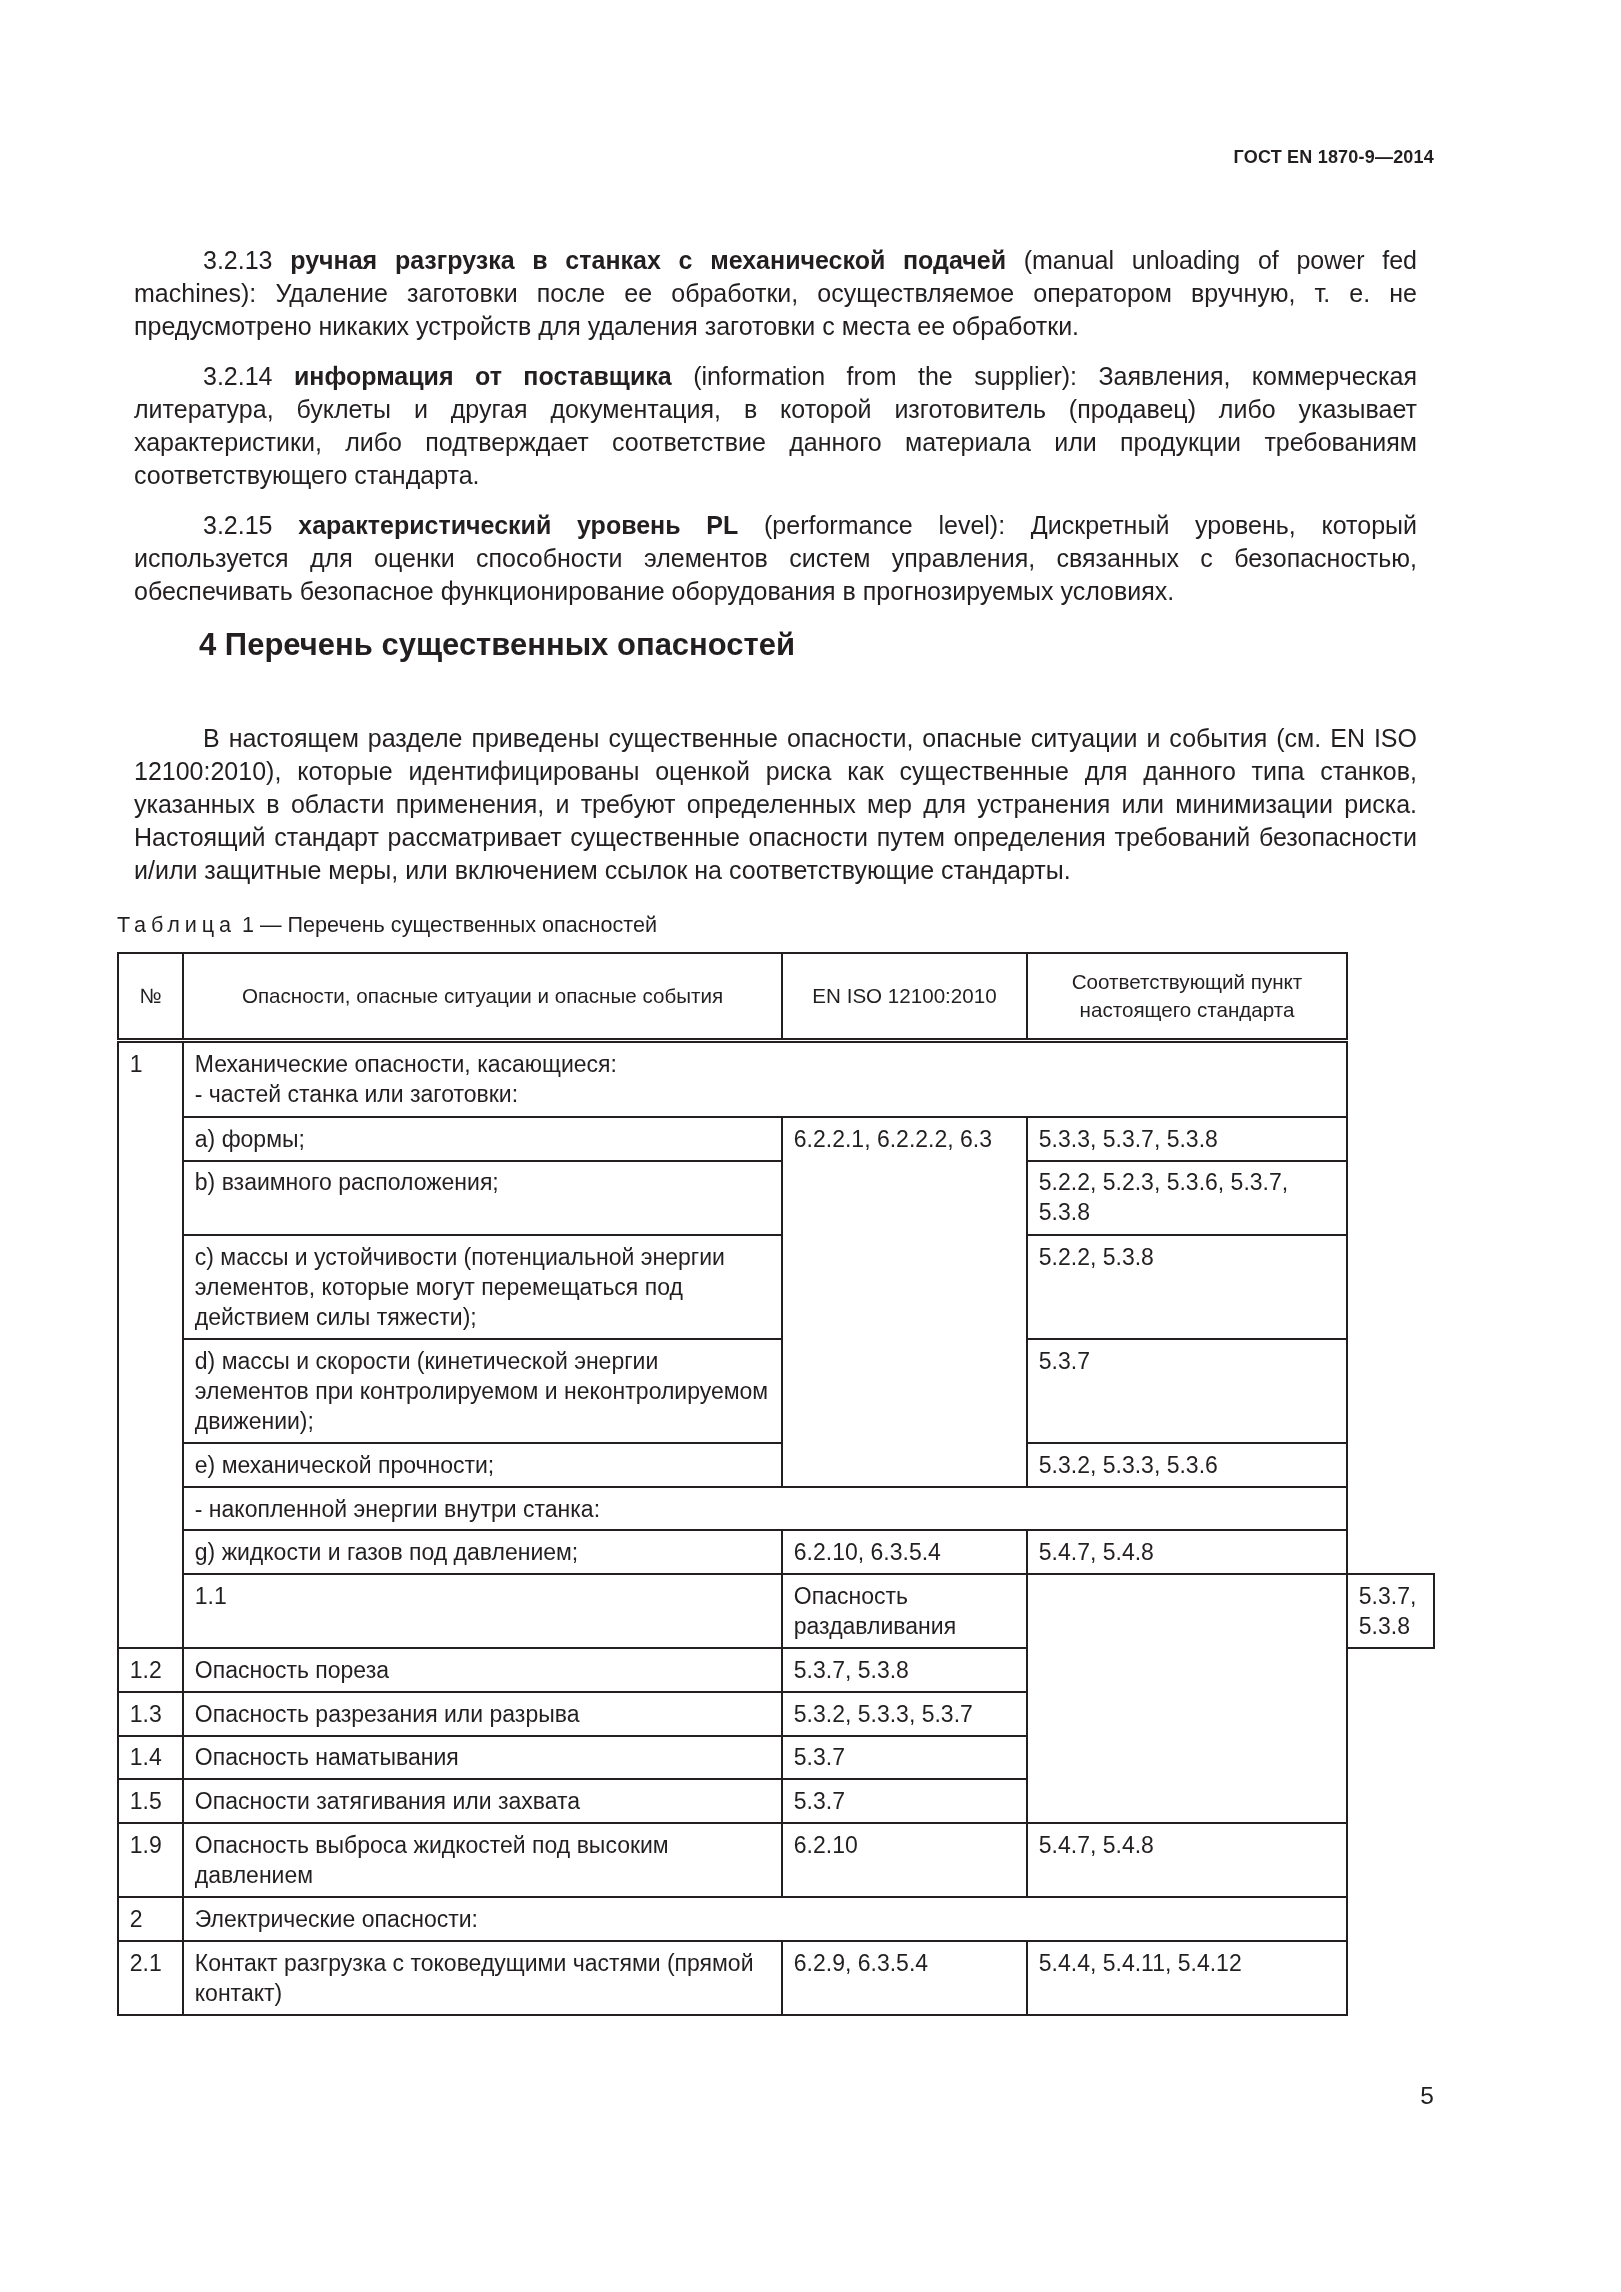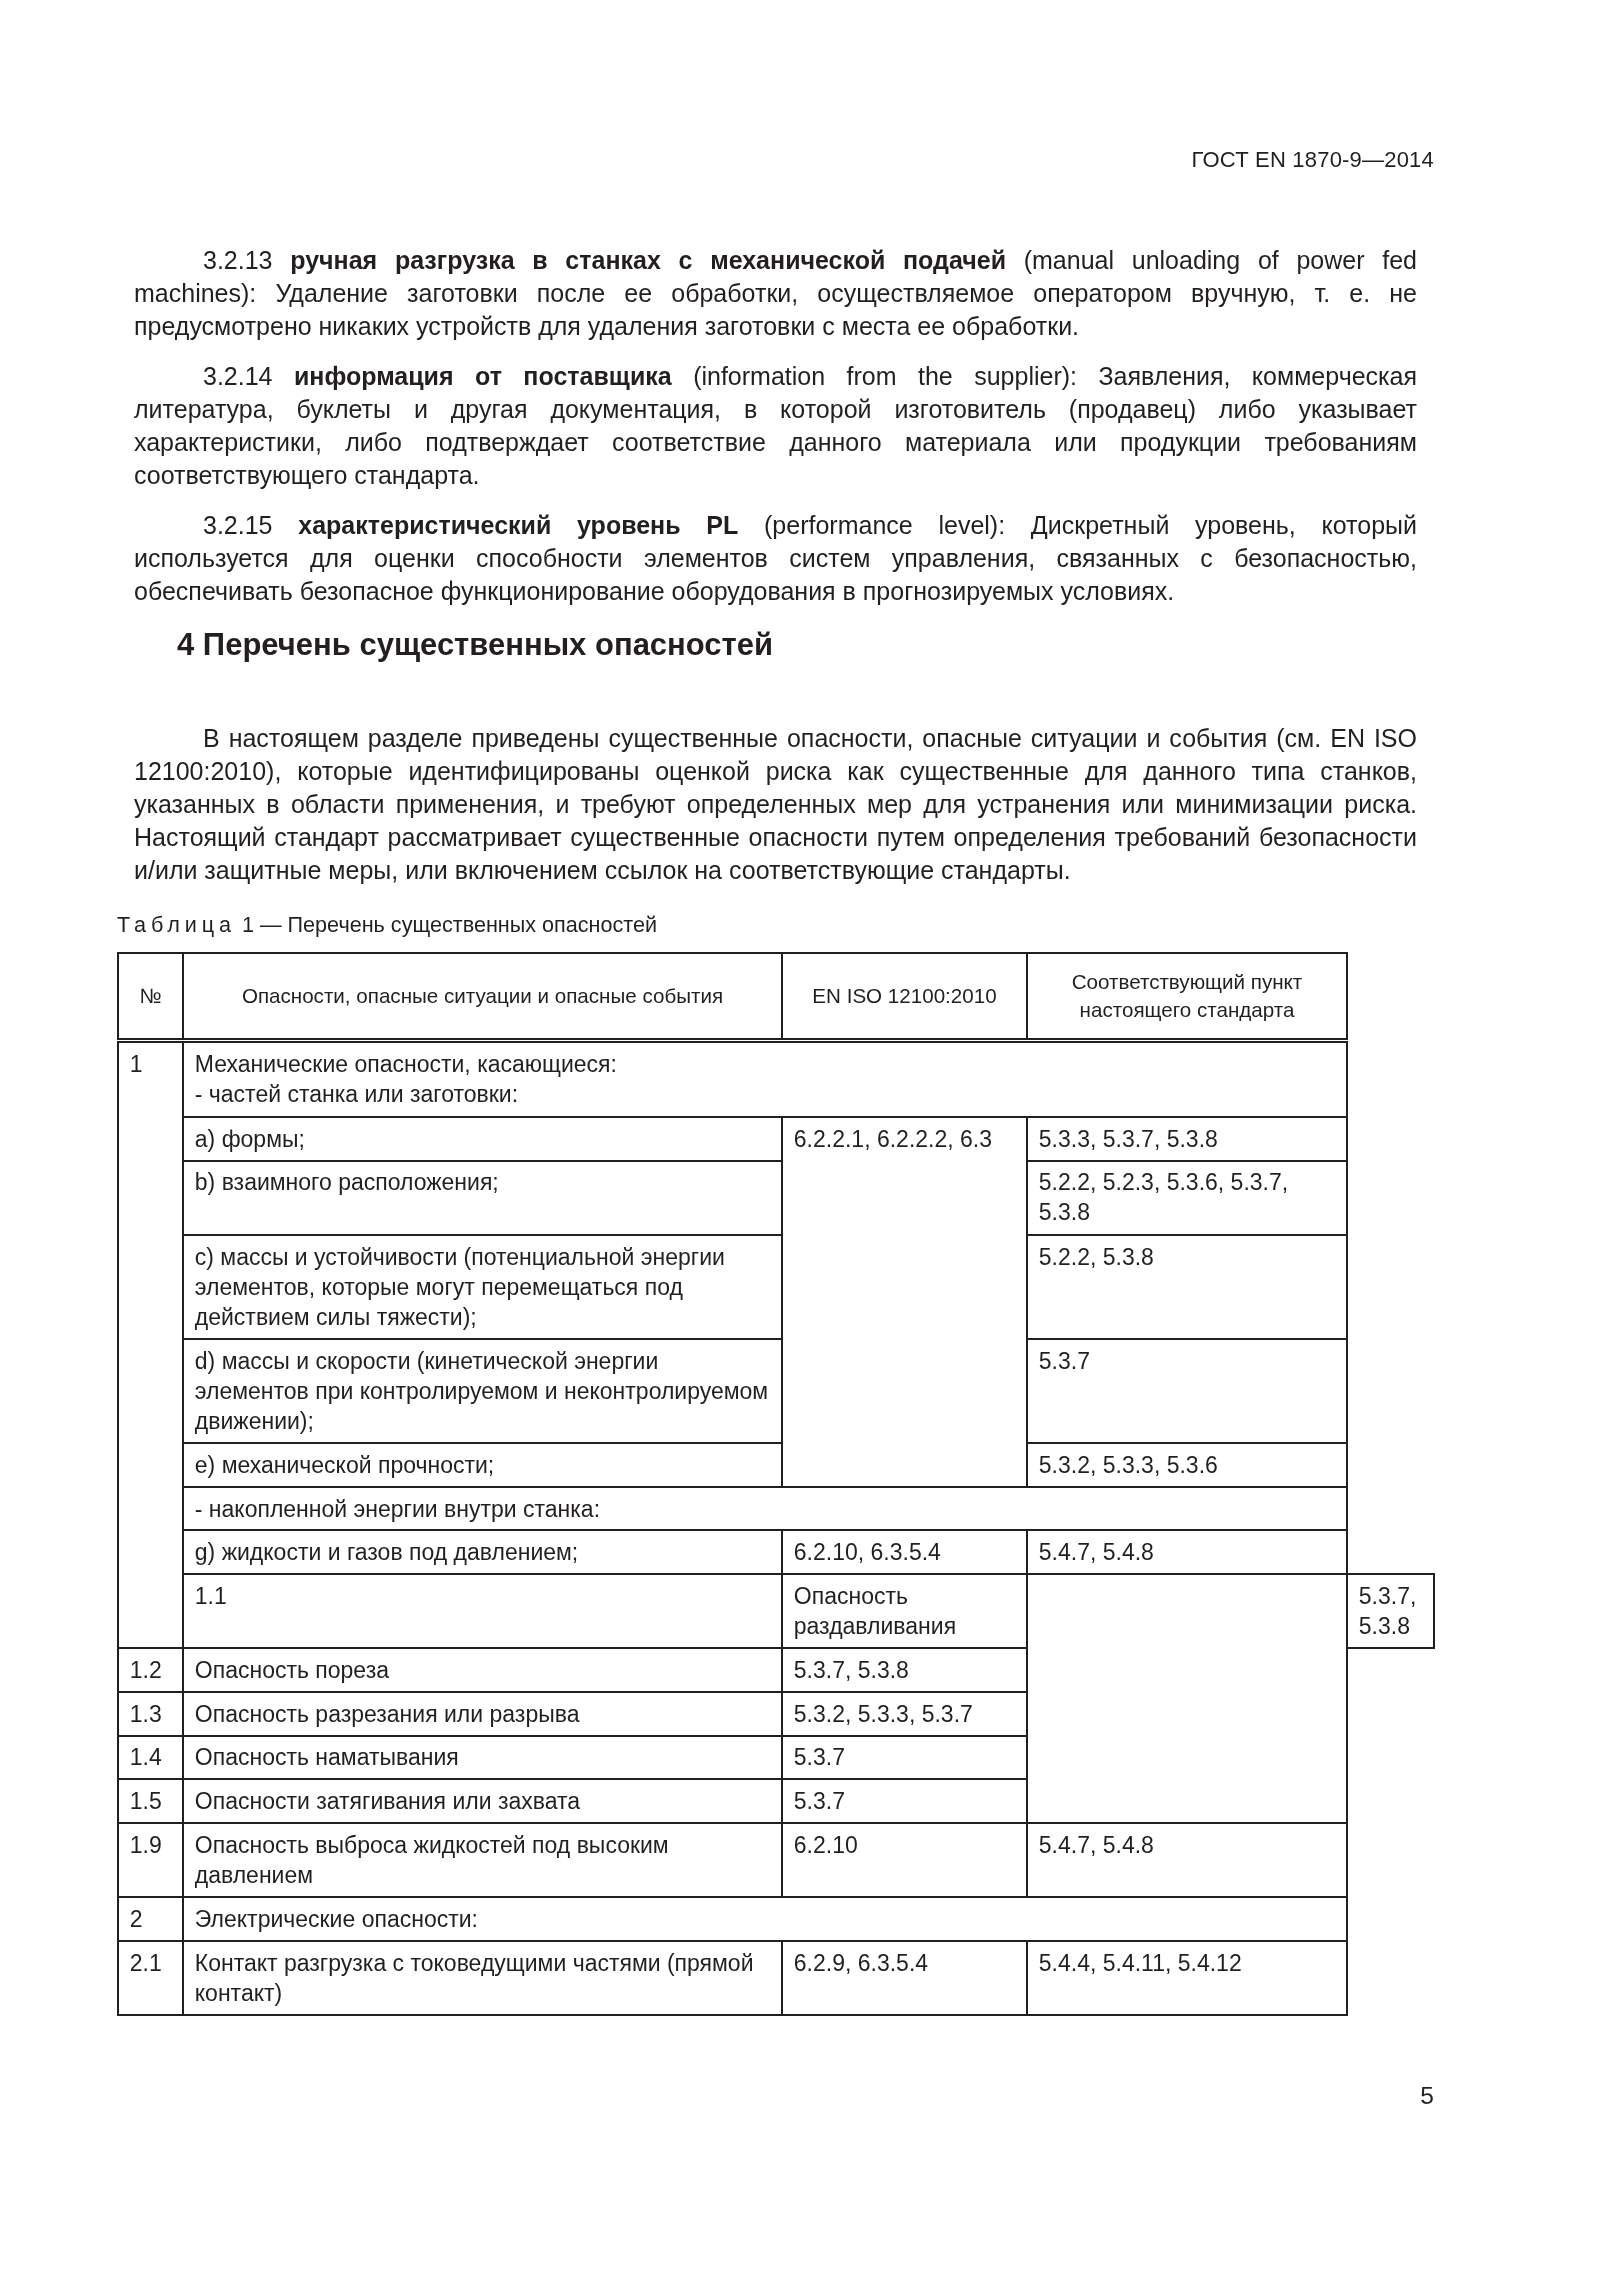--- a/index.html
+++ b/index.html
@@ -1,22 +1,22 @@
 <!DOCTYPE html>
 <html><head>
 <meta charset="utf-8">
 <style>
   html, body { margin: 0; padding: 0; background: #ffffff; }
   body { width: 1621px; height: 2293px; position: relative; font-family: "Liberation Sans", sans-serif; color: #231f20; }
   .page { position: absolute; left: 0; top: 0; width: 1621px; height: 2293px; }
-  .doc-id { position: absolute; top: 147px; right: 187px; font-size: 22px; font-weight: normal; letter-spacing: 0.2px; margin-left: 14px; }
+  .doc-id { position: absolute; top: 147px; right: 187px; font-size: 18px; font-weight: bold; letter-spacing: 0.2px; margin-left: 14px; }
   .text-block { position: absolute; left: 117px; width: 1317px; font-size: 25px; line-height: 33px; text-align: justify; }
   .para { margin: 17px; text-indent: 69px; }
   .para b { font-weight: bold; }
-  .heading { position: absolute; left: 177px; top: 627px; font-size: 31px; font-weight: bold; }
+  .heading { position: absolute; left: 199px; top: 627px; font-size: 31px; font-weight: bold; }
   .caption { position: absolute; left: 117px; top: 912px; font-size: 21.6px; }
   .caption .spaced { letter-spacing: 4.9px; }
   table.hazards { position: absolute; left: 117px; top: 952px; width: 1318px; border-collapse: collapse; font-size: 23px; line-height: 30px; }
   table.hazards td, table.hazards th { border: 2px solid #231f20; vertical-align: top; padding: 5.9px 10.8px 5.9px 10.8px; text-align: left; font-weight: normal; }
   table.hazards th { text-align: center; vertical-align: middle; font-size: 20.6px; line-height: 28px; padding: 0 9.8px; height: 84px; }
   table.hazards tr.head-row th { border-bottom: 5.9px double #231f20; }
   .col-no { width: 65px; }
   .col-haz { width: 599px; }
   .col-iso { width: 245px; }
   .col-ref { width: 320px; }

